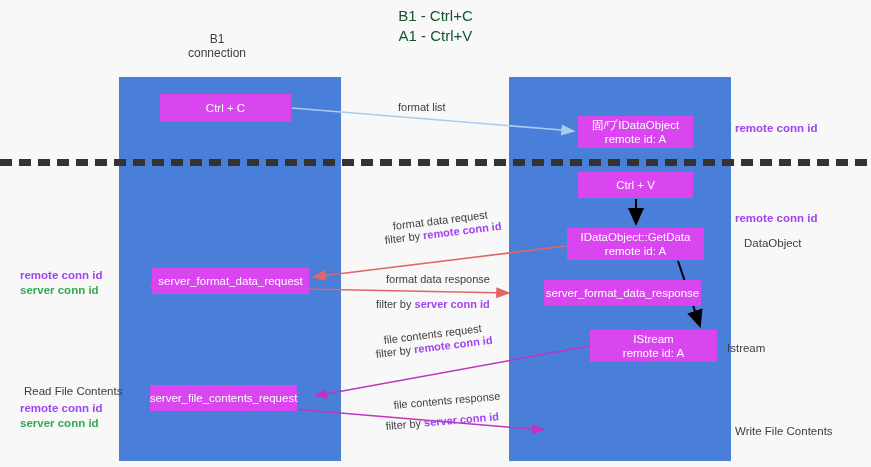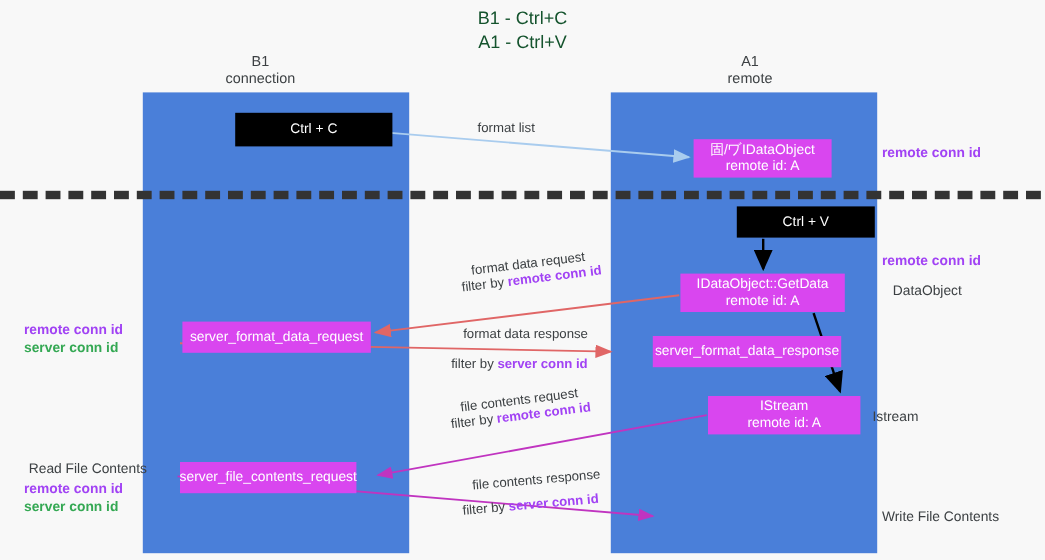--- a/index.html
+++ b/index.html
@@ -17,21 +17,21 @@
   
   #title{
     left:0;top:6px;width:871px;text-align:center;
     font-size:15px;line-height:20px;color:#14532d;
   }
 
   
   .col-head{
     text-align:center;font-size:12px;line-height:14px;color:#3c4043;
   }
-  #head-b1{left:152px;top:44px;width:130px;}
+  #head-b1{left:152px;top:32px;width:130px;}
   #head-a1{left:560px;top:44px;width:130px;}
 
   
   .lane{background:#4a7fd9;}
   #lane-b1{left:119px;top:77px;width:222px;height:384px;}
   #lane-a1{left:509px;top:77px;width:222px;height:384px;}
 
   
   #divider{
     left:0;top:159px;width:871px;height:7px;
@@ -41,21 +41,21 @@
   }
 
   
   .node{
     box-sizing:border-box;
     display:flex;flex-direction:column;
     align-items:center;justify-content:center;
     color:#ffffff;font-size:11.5px;line-height:14px;
     text-align:center;padding:2px 4px;
   }
-  .node.green{background:#000000;margin-left:36px;}
+  .node.green{background:#d946ef;}
   .node.orange{background:#d946ef;}
   .node .l2{display:block;}
 
   #n-ctrlc{left:160px;top:94px;width:131px;height:28px;}
   #n-idataobject{left:578px;top:116px;width:115px;height:32px;}
   #n-ctrlv{left:578px;top:172px;width:115px;height:26px;}
   #n-getdata{left:567px;top:228px;width:137px;height:32px;}
   #n-fmtreq{left:152px;top:268px;width:157px;height:26px;}
   #n-fmtresp{left:513px;top:280px;width:157px;height:26px;margin-left:31px;}
   #n-istream{left:590px;top:330px;width:127px;height:32px;}
@@ -101,24 +101,20 @@
 
   <div class="abs" id="title">
     <div>B1 - Ctrl+C</div>
     <div>A1 - Ctrl+V</div>
   </div>
 
   <div class="abs col-head" id="head-b1">
     <div>B1</div>
     <div>connection</div>
   </div>
-  <div class="abs col-head" id="head-a1">
-    <div>A1</div>
-    <div>remote</div>
-  </div>
 
   <div class="abs lane" id="lane-b1"></div>
   <div class="abs lane" id="lane-a1"></div>
 
   <svg id="edges" viewBox="0 0 871 467">
     <defs>
       <marker id="ah-blue" markerWidth="9" markerHeight="7" refX="8" refY="3.5" orient="auto">
         <polygon points="0 0, 9 3.5, 0 7" fill="#a9ccee"></polygon>
       </marker>
       <marker id="ah-red" markerWidth="9" markerHeight="7" refX="8" refY="3.5" orient="auto">

